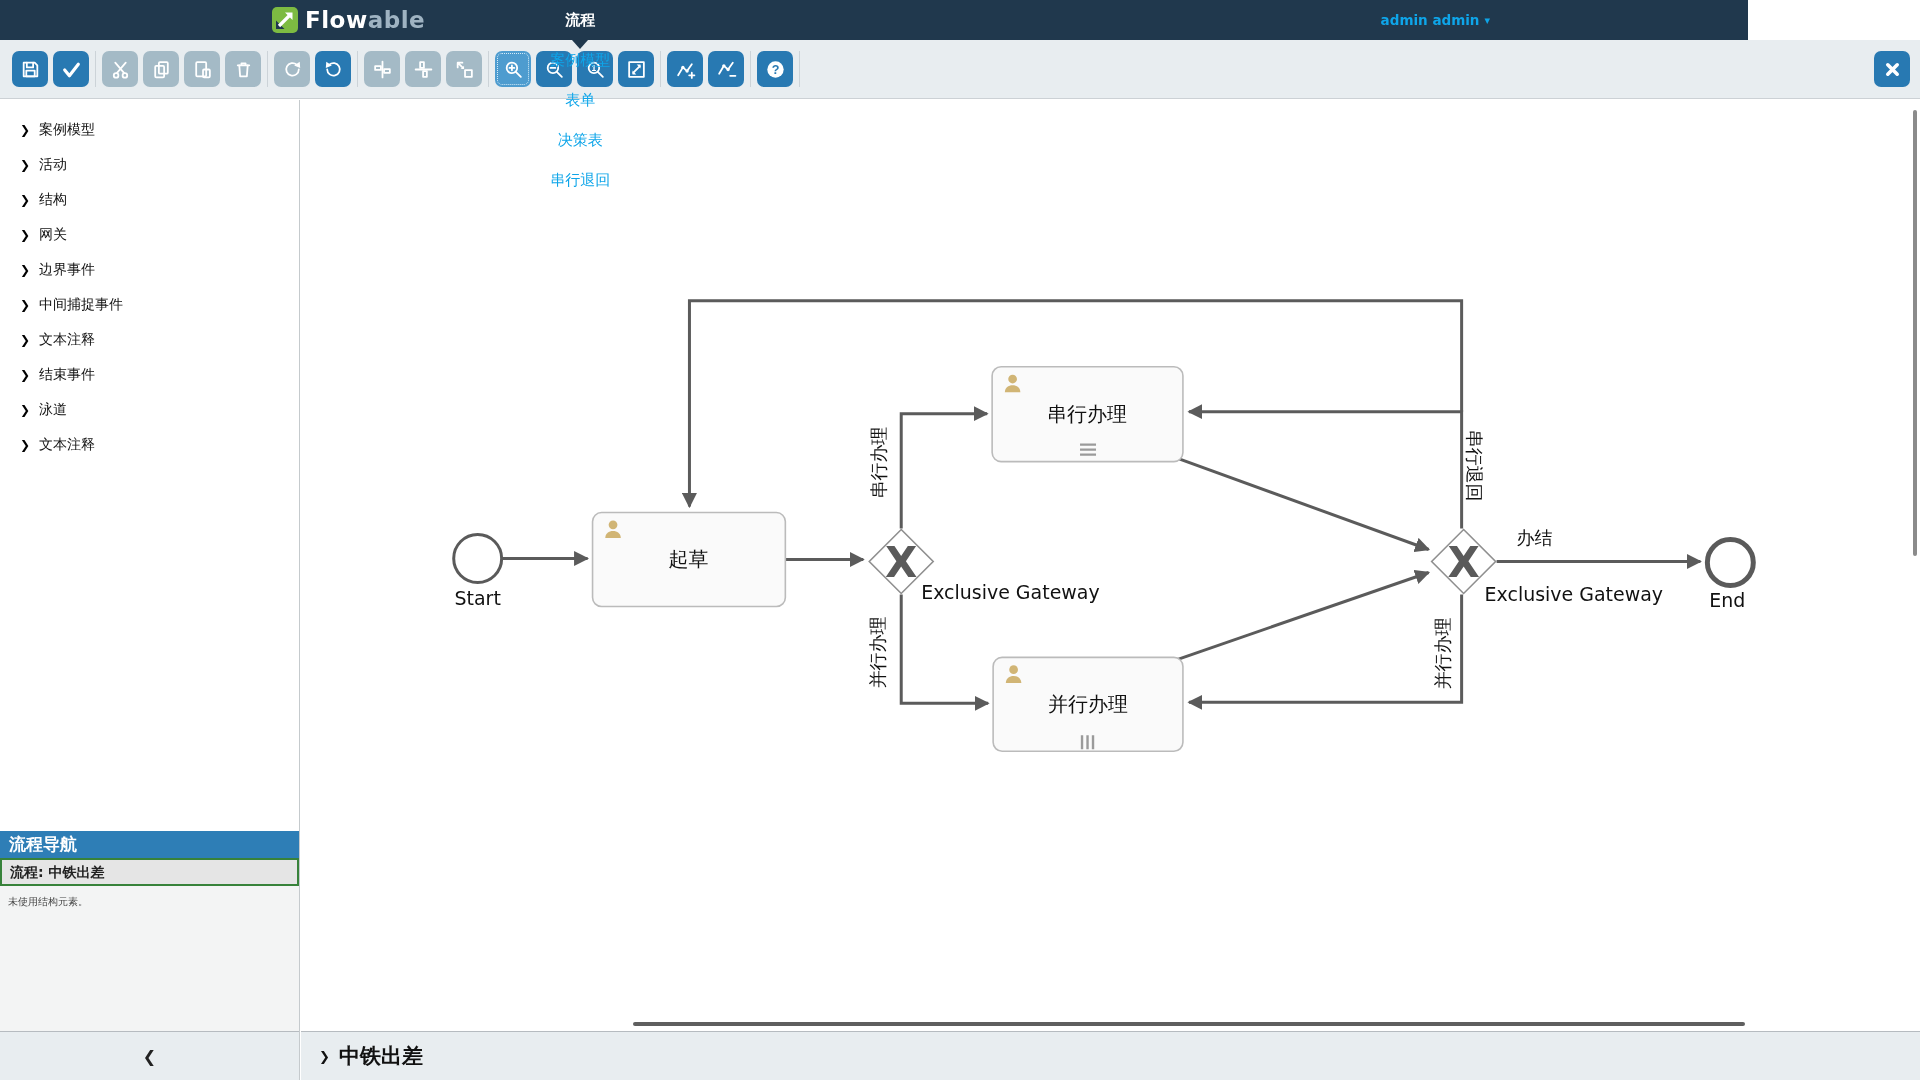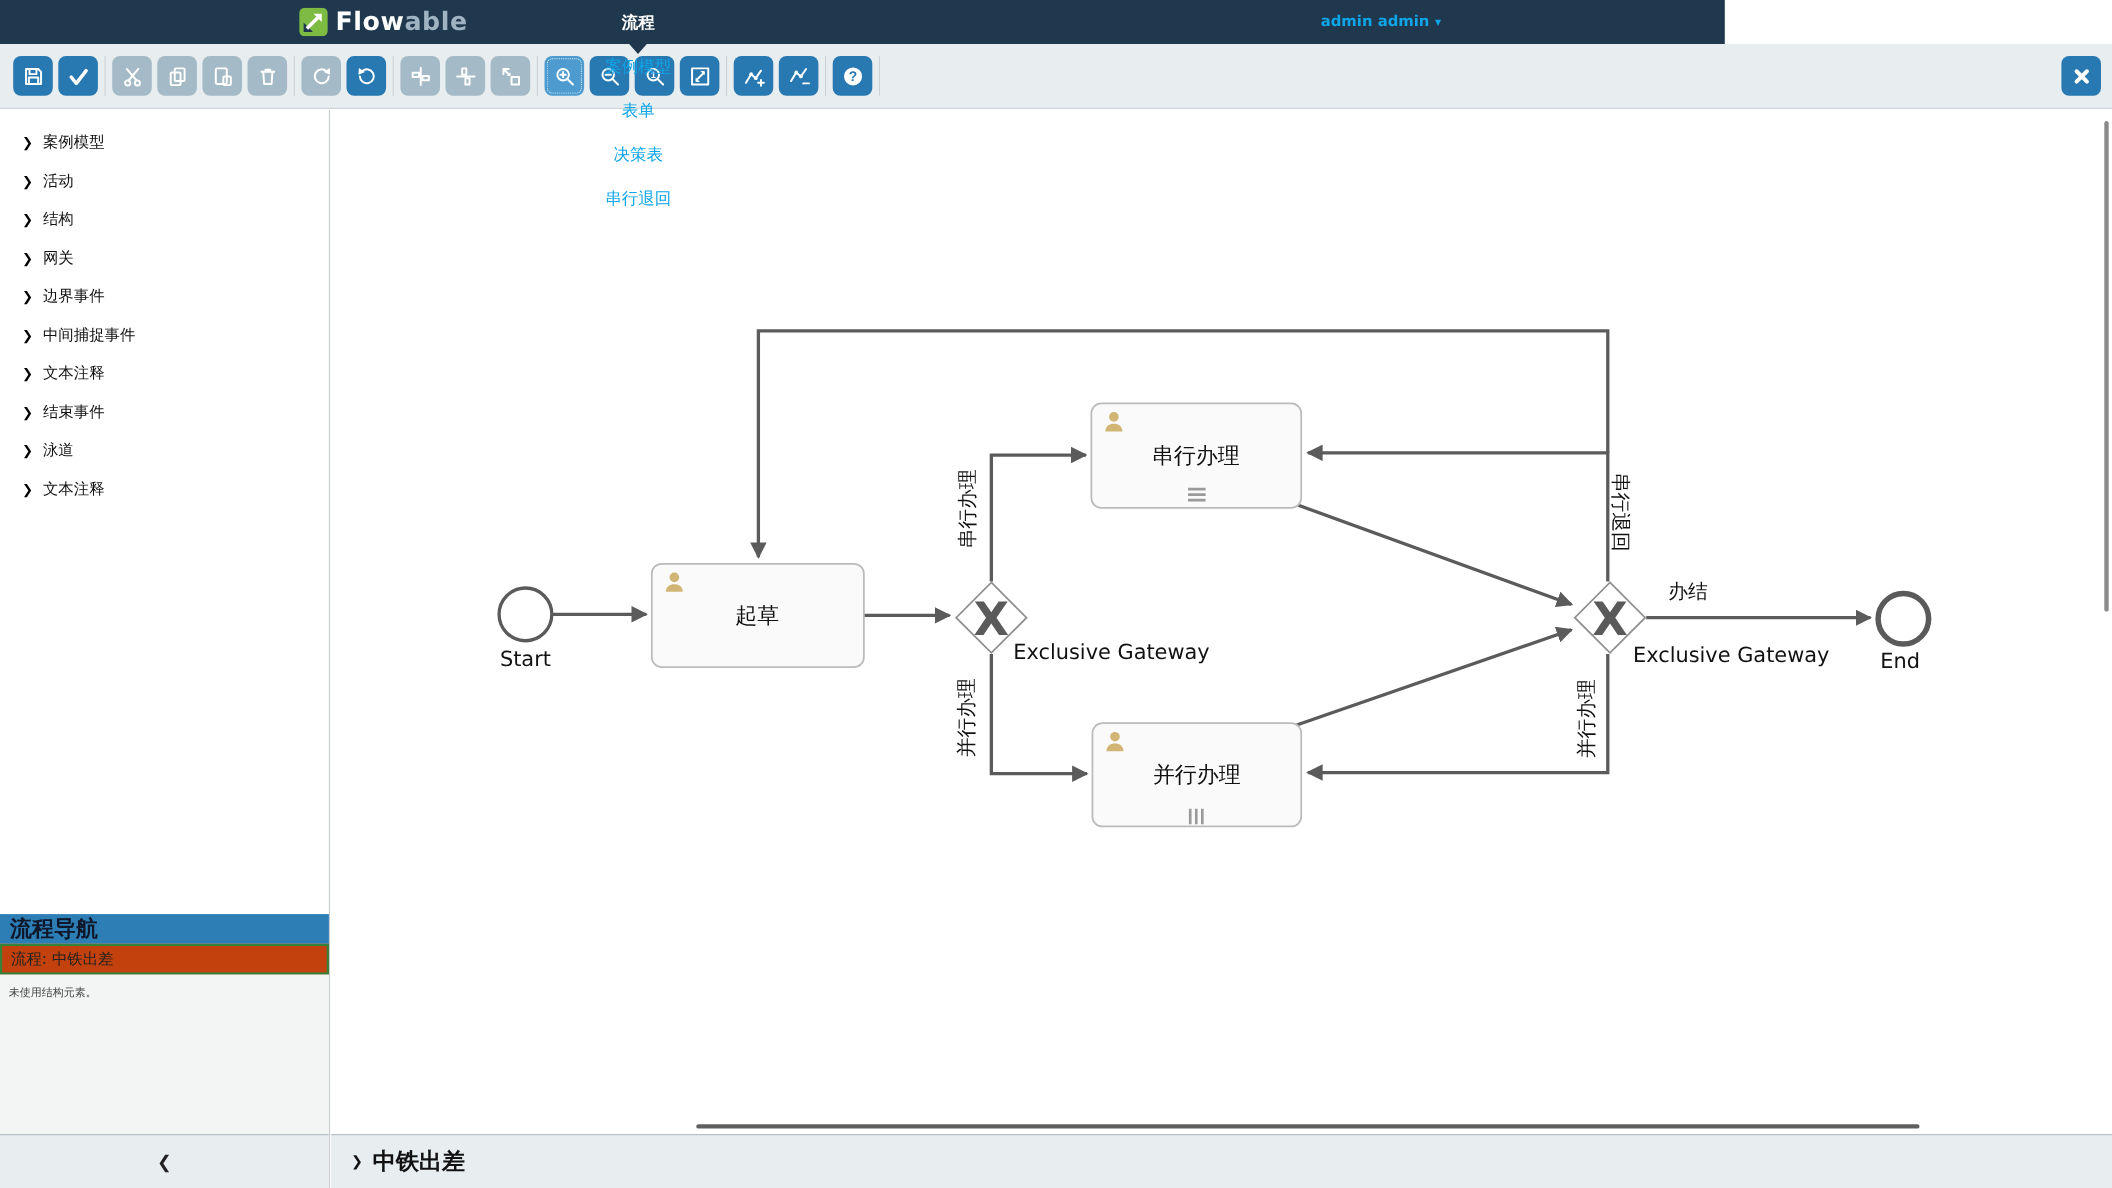--- a/index.html
+++ b/index.html
@@ -1,20 +1,20 @@
 <!DOCTYPE html>
 <html><head>
 <meta charset="utf-8">
 <style>
   * { margin:0; padding:0; box-sizing:border-box; }
   html,body { width:1920px; height:1080px; overflow:hidden; background:#fff;
     font-family:"DejaVu Sans","Liberation Sans",sans-serif; }
 
   
-  .navbar { position:absolute; left:0; top:0; width:1568px; height:40px;
+  .navbar { position:absolute; left:0; top:0; width:1748px; height:40px;
     background:#20384d; display:flex; align-items:center; z-index:10; }
   .brand { margin-left:272px; display:flex; align-items:center; gap:7px; cursor:pointer; }
   .brand-icon { width:26px; height:26px; display:block; }
   .brand-text { font-size:23px; font-weight:bold; letter-spacing:.5px; }
   .brand-prefix { color:#ffffff; }
   .brand-suffix { color:#9fb3c2; }
   .tabs { display:flex; margin-left:92px; height:40px; align-items:center;flex-direction:column; }
   .tab { position:relative; padding:0 33px; font-size:15px; color:#0ea5e9;
     height:40px; line-height:40px; cursor:pointer; }
   .tab.active { color:#fff; font-weight:bold; }
@@ -42,24 +42,24 @@
 
   
   .sidebar { position:absolute; left:0; top:100px; width:300px; height:980px;
     border-right:1px solid #c5cacd; display:flex; flex-direction:column; background:#fff; }
   .palette { flex:1; padding-top:12px; overflow:hidden; }
   .pal-item { height:35px; display:flex; align-items:center; padding-left:20px; gap:9px;
     font-size:14px; color:#111; cursor:pointer; }
   .pal-chev { font-size:12px; font-weight:bold; color:#000; }
 
   .navigator { height:200px; display:flex; flex-direction:column; }
-  .nav-head { height:27px; background:#2e7eb6; color:#0f172a; font-weight:bold; font-size:20px;
+  .nav-head { height:27px; background:#2e7eb6; color:#ffffff; font-weight:bold; font-size:17px;
     line-height:27px; padding-left:9px; }
-  .nav-item { height:28px; background:#c2410c; border:2px solid #37823a; font-size:14px;
-    font-weight:normal; color:#222; line-height:24px; padding-left:8px; cursor:pointer; }
+  .nav-item { height:28px; background:#e5e5e5; border:2px solid #37823a; font-size:14px;
+    font-weight:bold; color:#222; line-height:24px; padding-left:8px; cursor:pointer; }
   .nav-note { flex:1; background:#f3f4f4; font-size:10px; color:#444; padding:9px 8px; }
 
   .side-footer { height:49px; background:#e8edf0; border-top:1px solid #b6bbc0;
     display:flex; align-items:center; justify-content:center; }
   .collapse-chev { font-size:16px; font-weight:bold; color:#222; cursor:pointer; }
 
   
   .canvas { position:absolute; left:301px; top:100px; width:1619px; height:931px;
     background:#fff; overflow:hidden; }
   .diagram { position:absolute; left:0; top:0; width:1619px; height:931px; }

